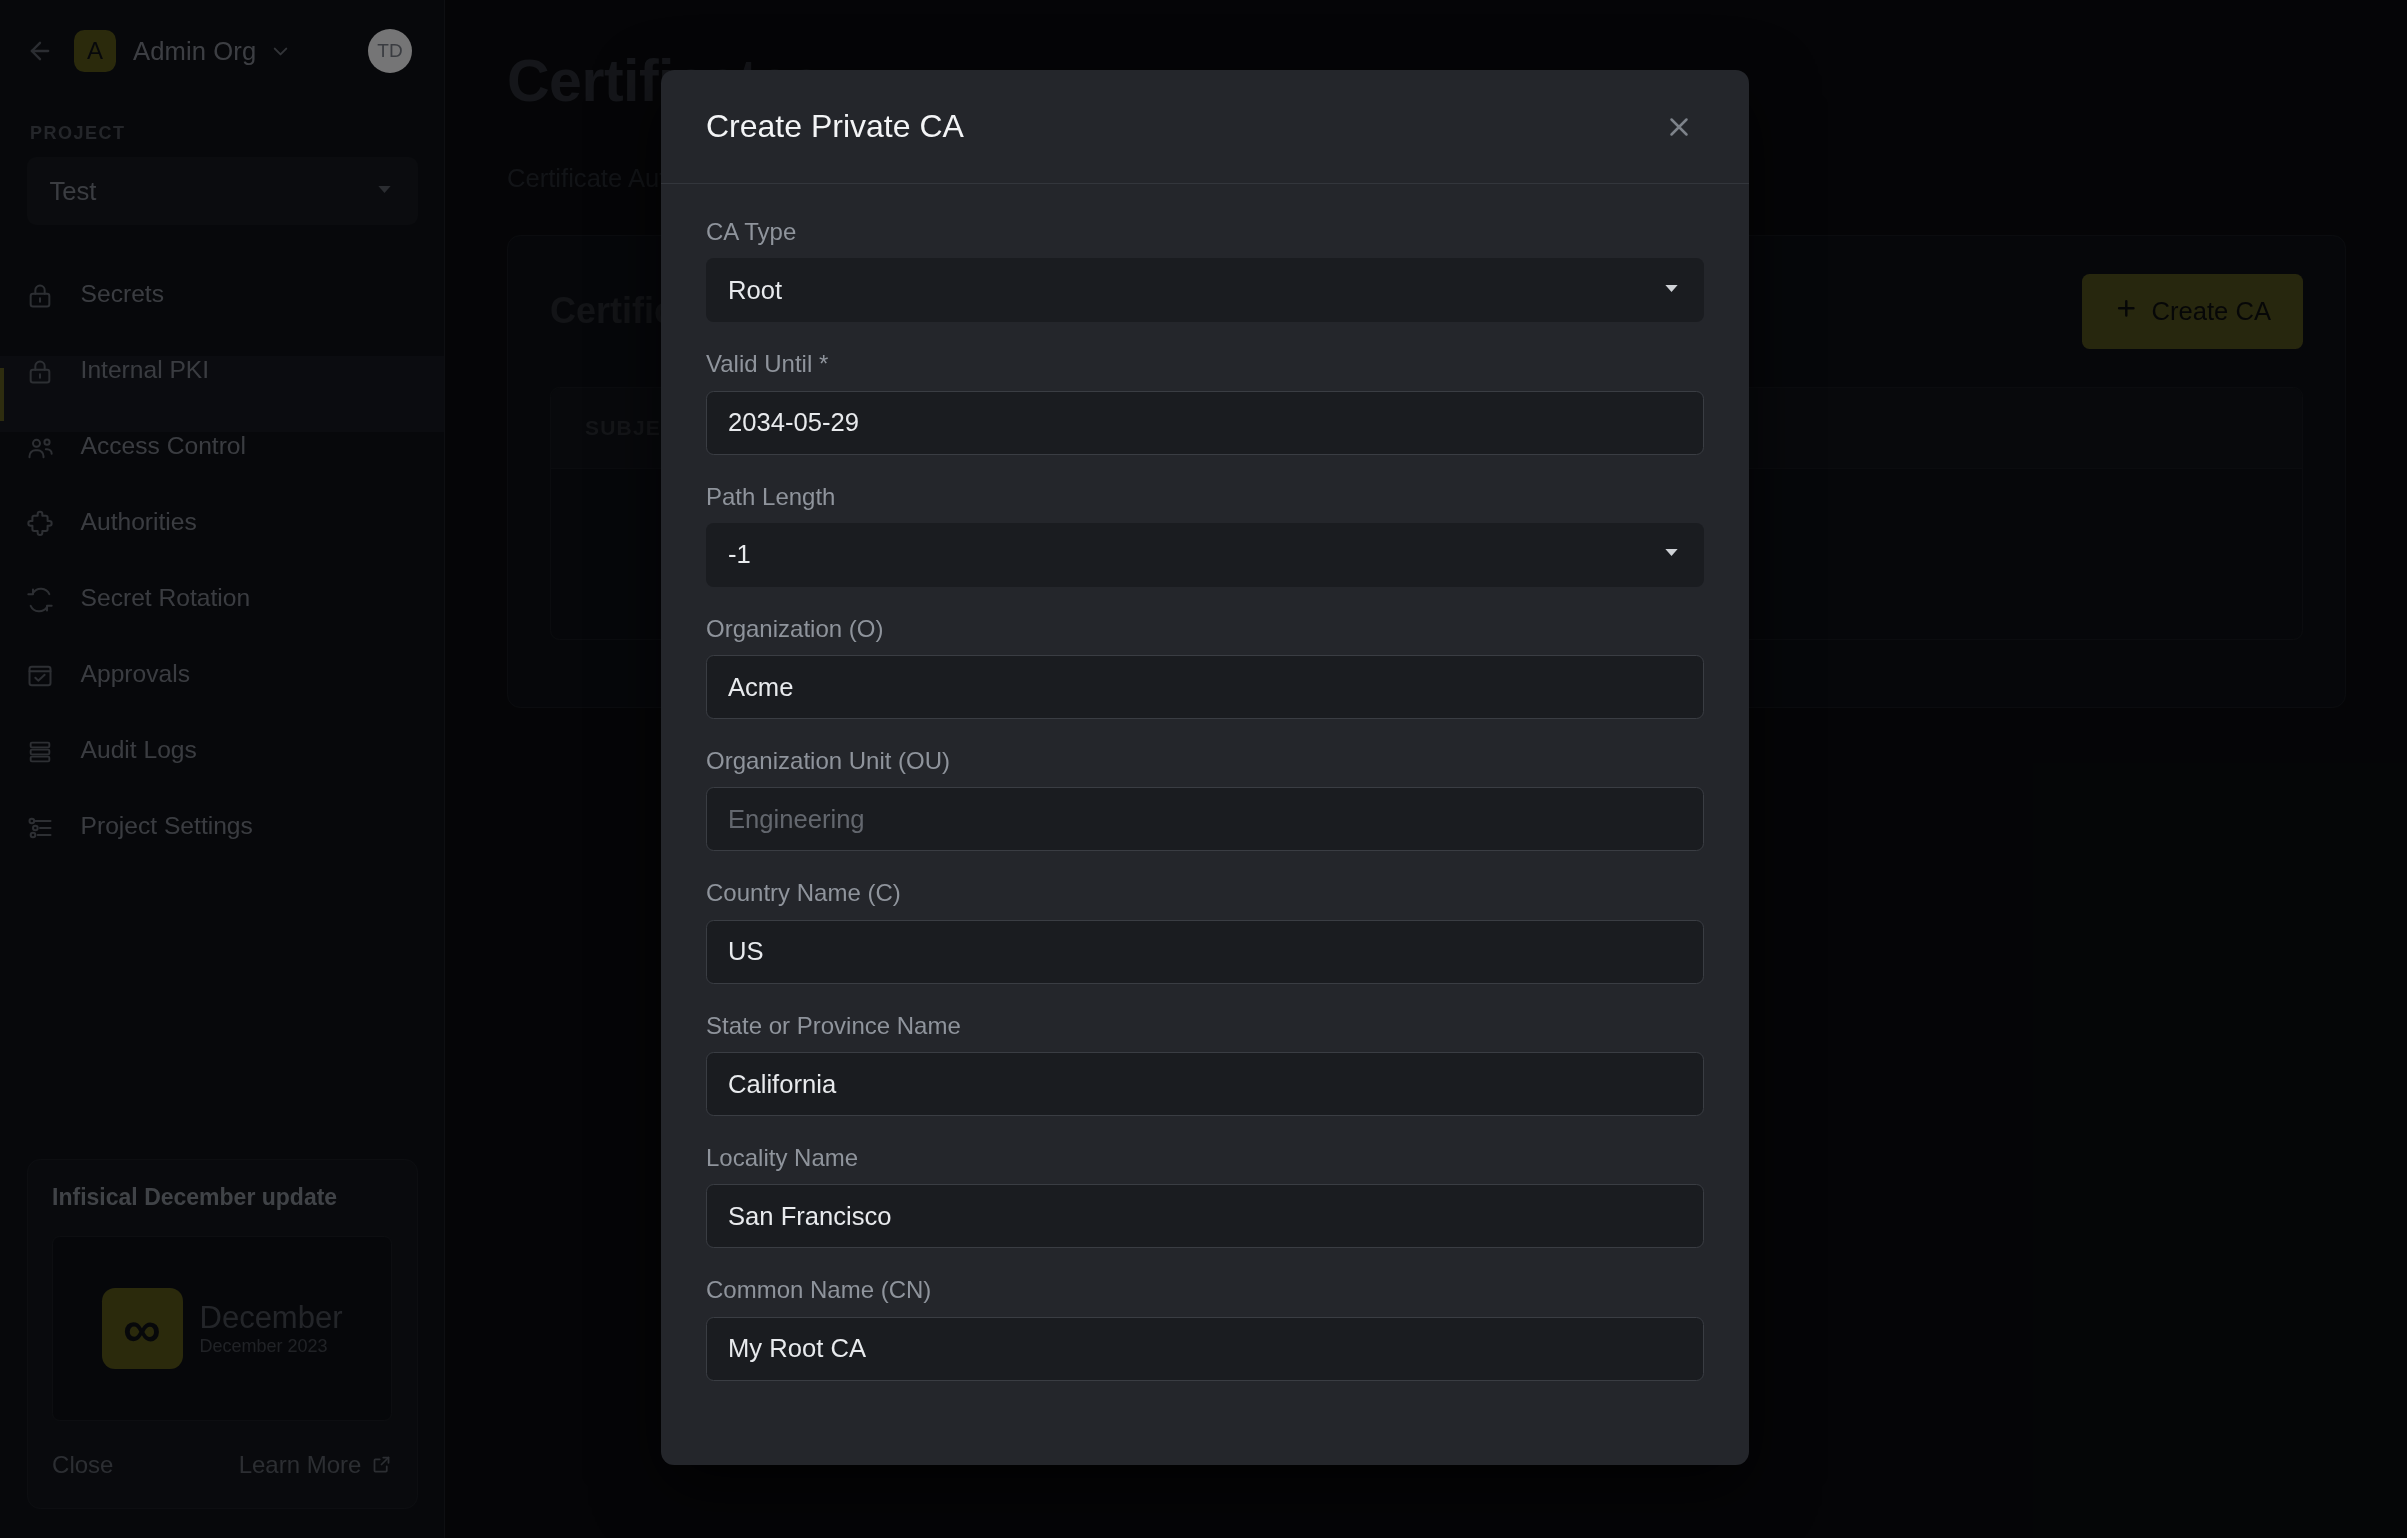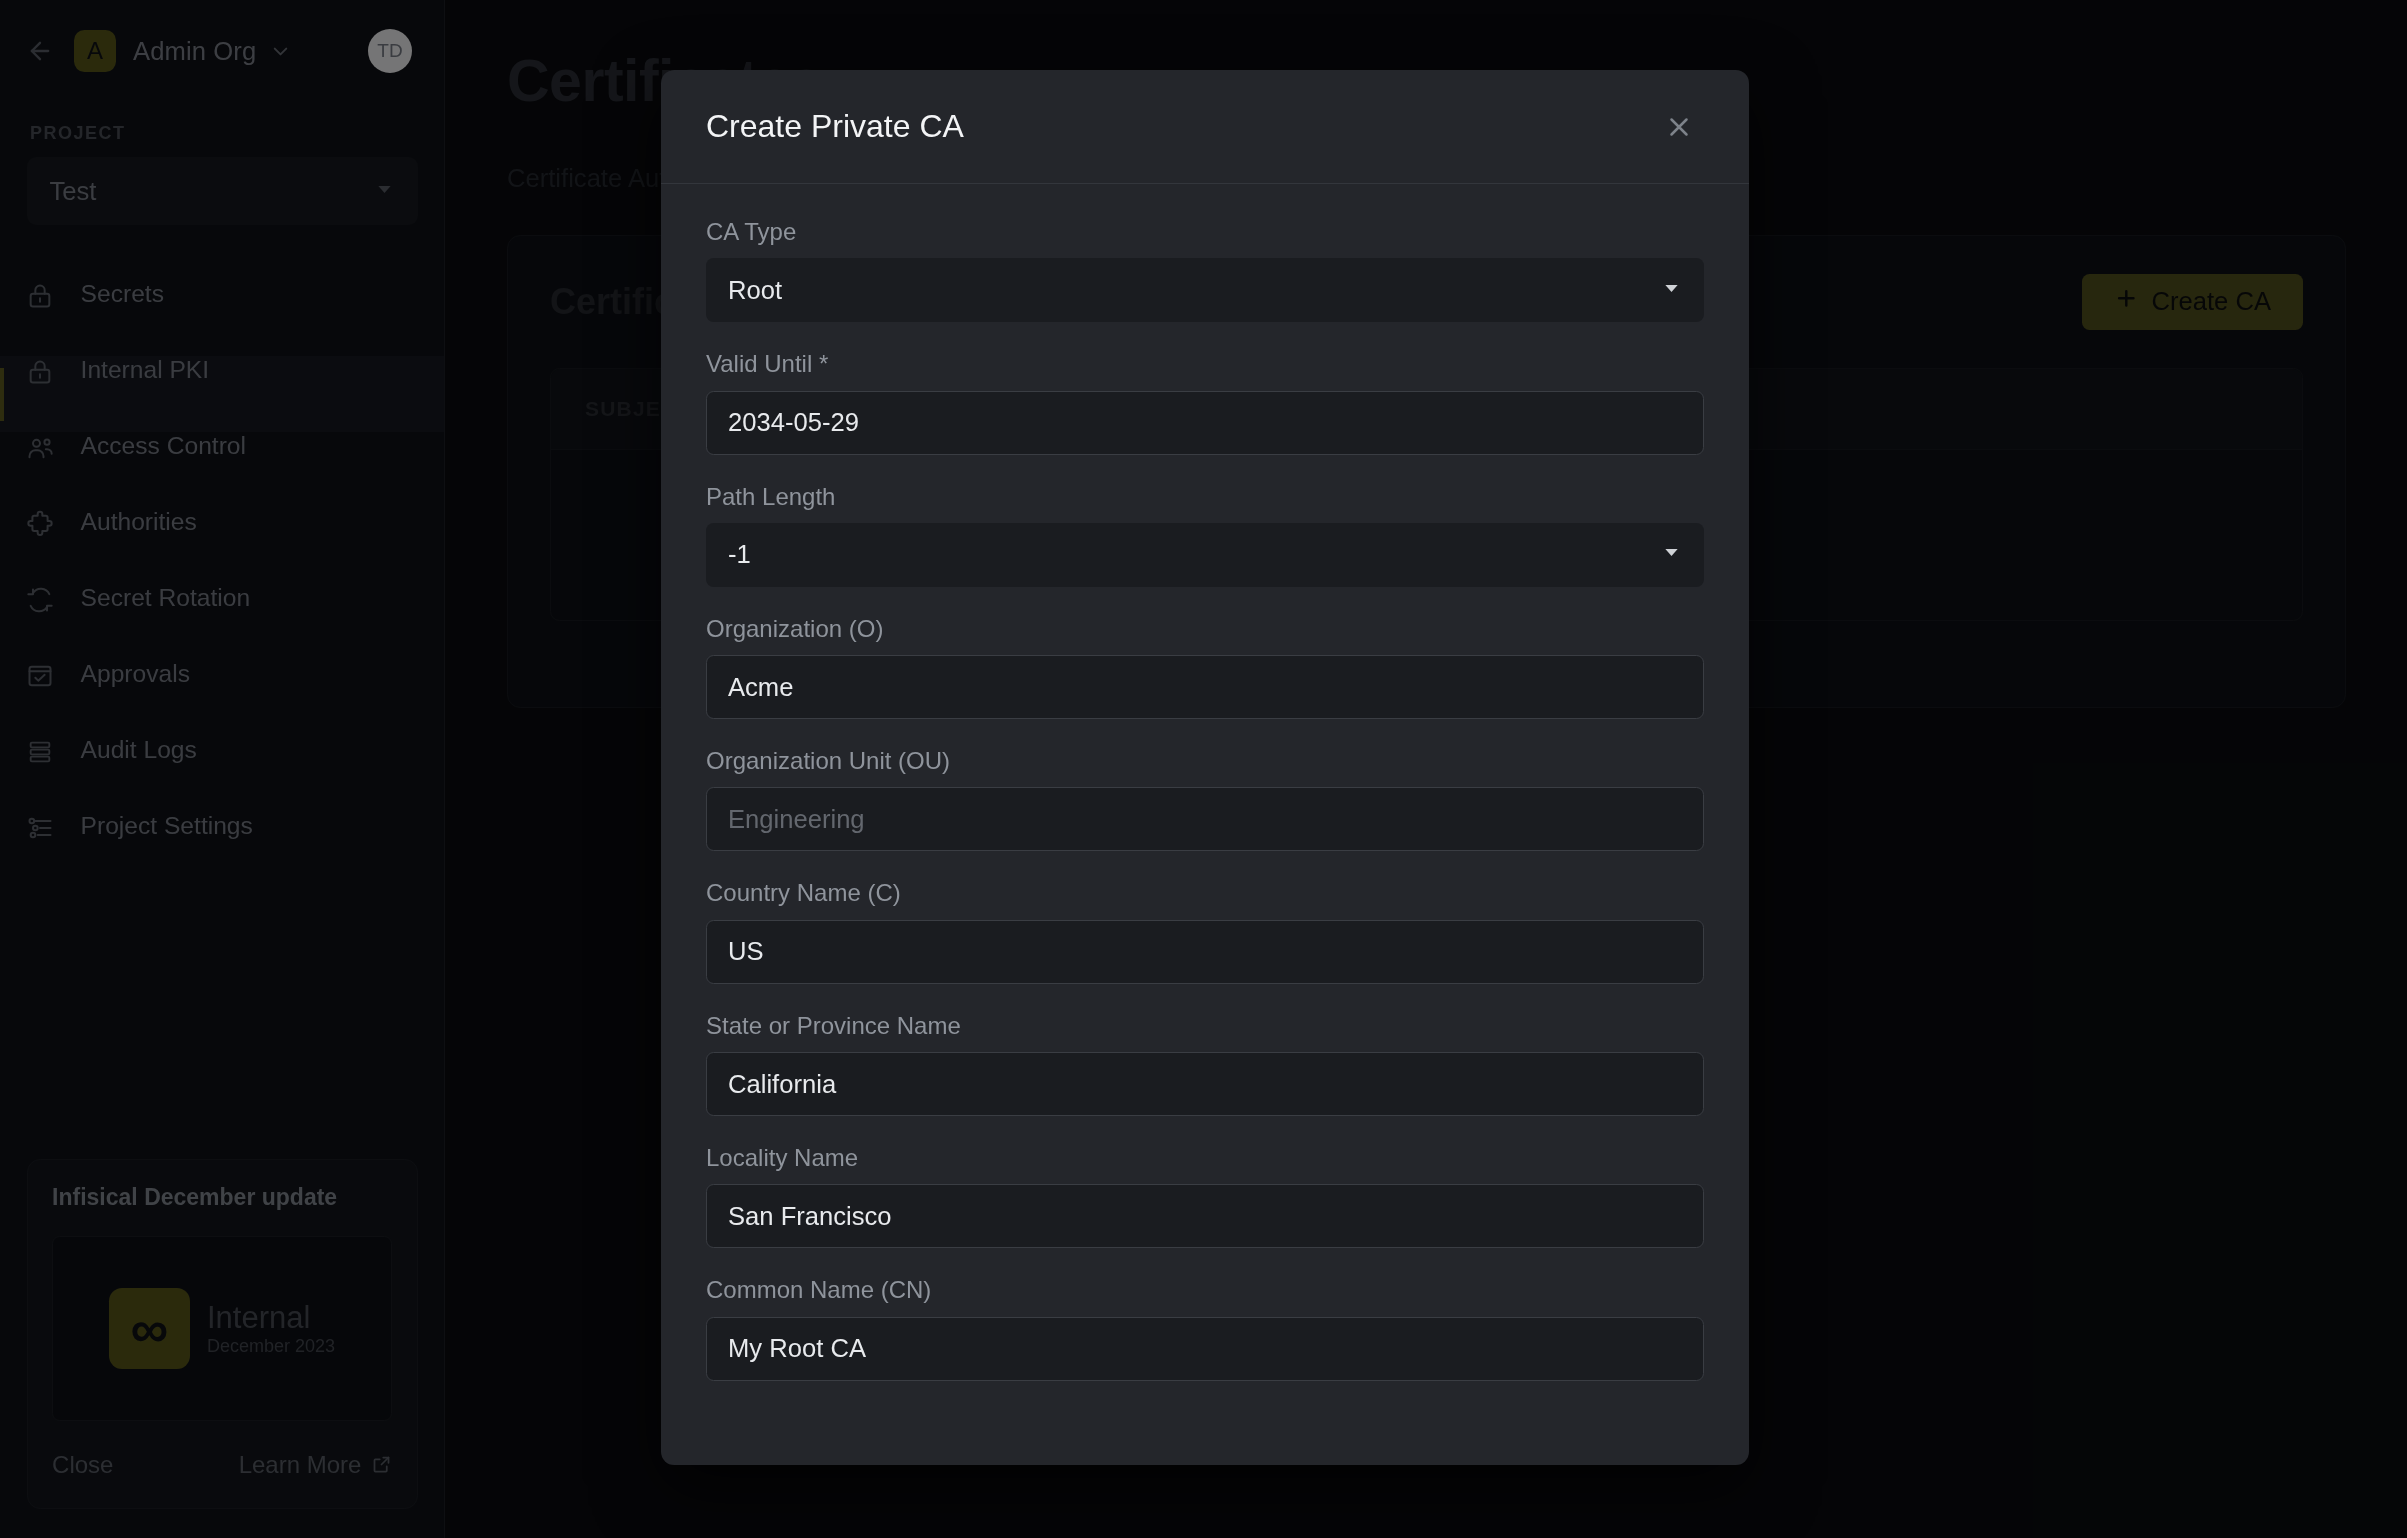--- a/index.html
+++ b/index.html
@@ -116,21 +116,21 @@
     background: #0b0d10;
     height: 473px; padding: 38px 42px;
     position: relative;
   }
   .panel-head { display: flex; align-items: center; }
   .panel-title { font-size: 36px; font-weight: 700; color: #26292e; }
   .create-btn {
     margin-left: auto;
     background: #53521a; color: #0b0c0a;
     font-size: 25.6px; border: none; border-radius: 7.6px;
-    height: 56px; padding: 16px 32px;
+    height: 75px; padding: 16px 32px;
     display: flex; align-items: center; gap: 13.2px; cursor: pointer;
   }
   .table {
     margin-top: 38px; border: 0.9px solid #14171b; border-radius: 9.5px;
     overflow: hidden;
   }
   .thead {
     display: flex; height: 81px; align-items: center;
     background: #0e1114; padding: 0 34px;
     border-bottom: 0.9px solid #14171b;
@@ -307,21 +307,21 @@
         <span class="lbl">Project Settings</span>
       </div>
 
     </div>
 
     <div class="promo">
       <div class="promo-title">Infisical December update</div>
       <div class="promo-img">
         <div class="mark">∞</div>
         <div class="txt">
-          <div class="t1">Internal</div>
+          <div class="t1">December</div>
           <div class="t2">December 2023</div>
         </div>
       </div>
       <div class="promo-actions">
         <span>Close</span>
         <span>
           <span>Learn More</span>
           <span>
             <svg width="21" height="21" viewBox="0 0 24 24" fill="none" stroke="#5d6269" stroke-width="2" stroke-linecap="round" stroke-linejoin="round">
                 <path d="M14 4h6v6"></path>

